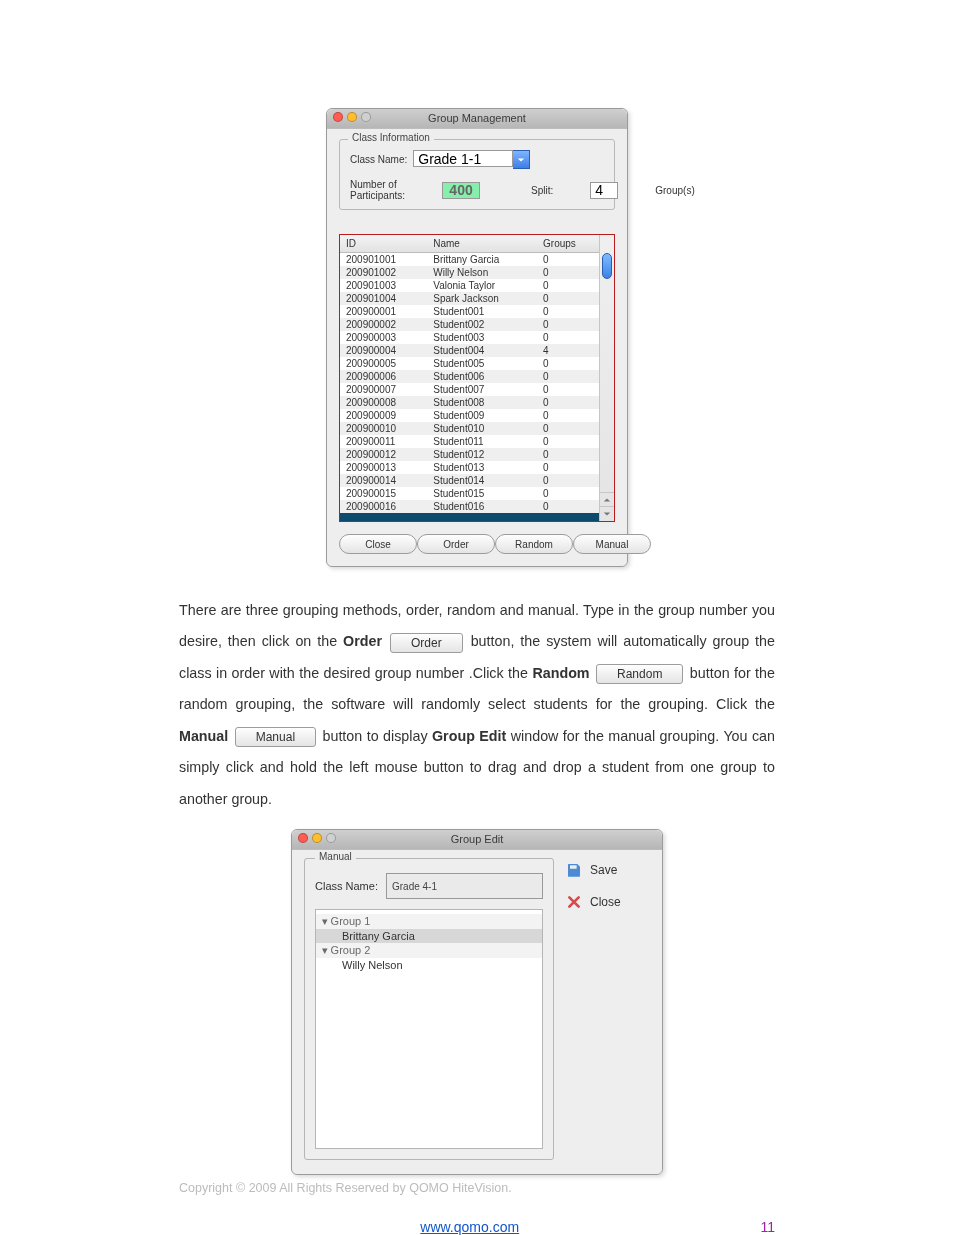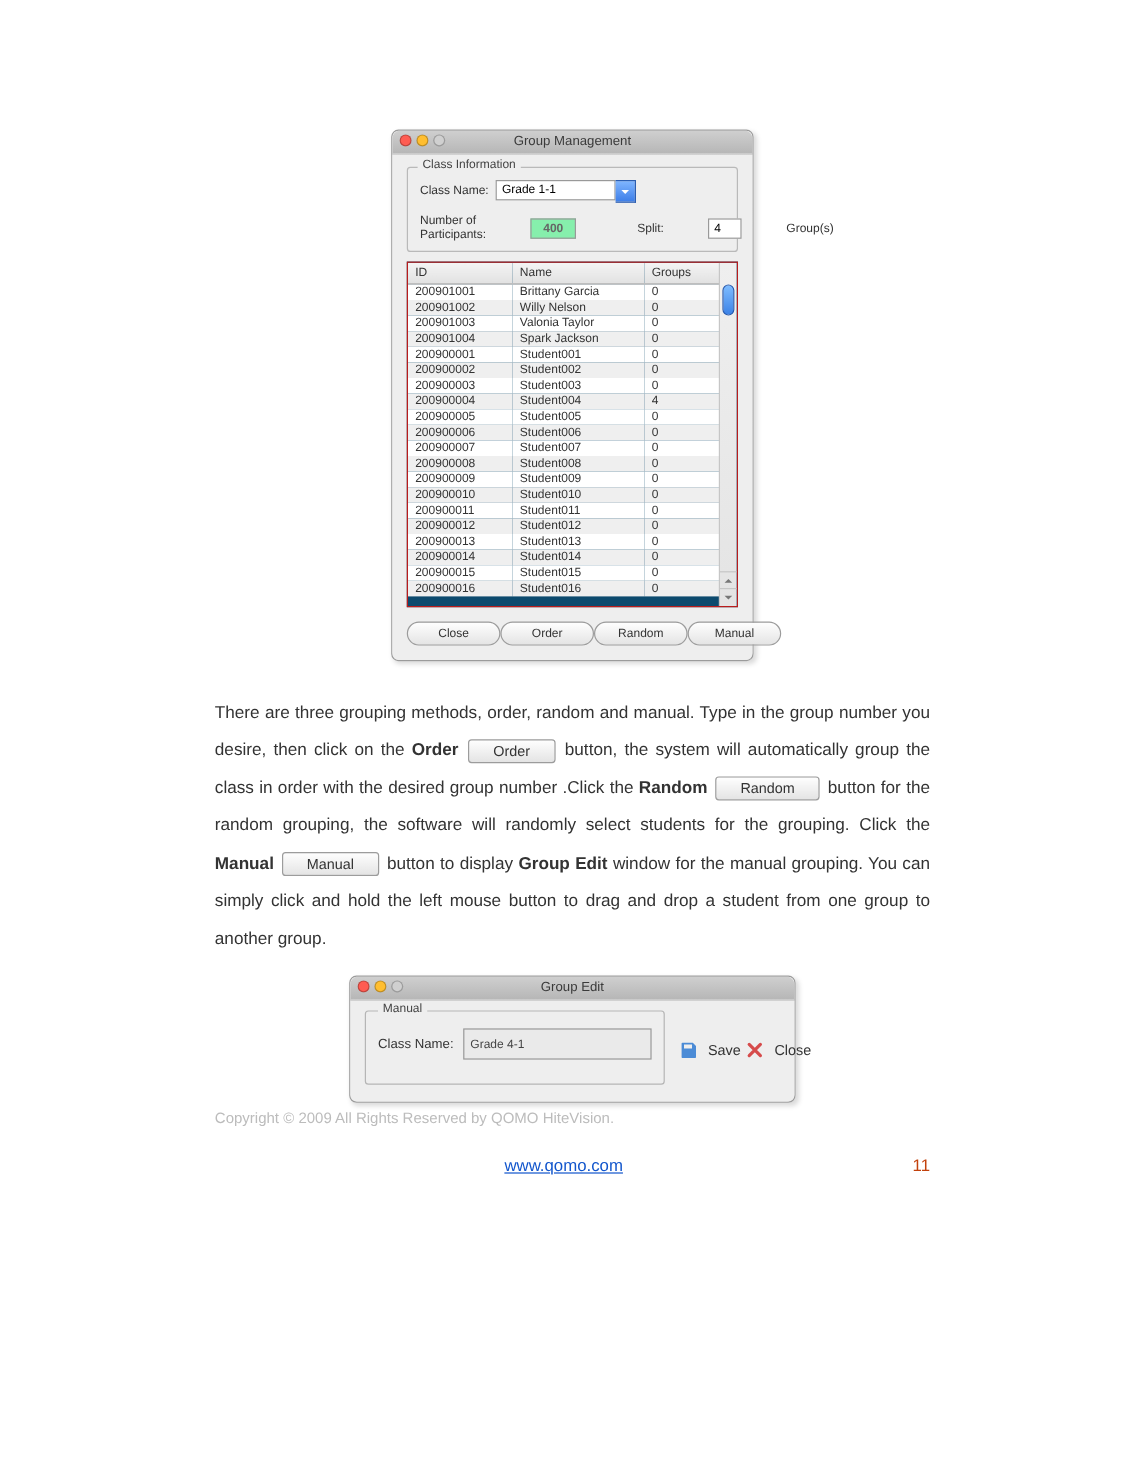--- a/index.html
+++ b/index.html
@@ -64,21 +64,21 @@
     background: #eeeeee;
     border-radius: 0 0 6px 6px;
   }
 
   
   .fieldset {
     border: 1px solid #b9b9b9;
     border-radius: 3px;
     padding: 10px 10px 8px 10px;
     position: relative;
-    margin-bottom: 8px;
+    margin-bottom: 24px;
     background: #eeeeee;
   }
   .fieldset-legend {
     position: absolute;
     top: -8px; left: 8px;
     background: #eeeeee;
     padding: 0 4px;
     font-size: 10px;
     color: #444;
   }
@@ -87,21 +87,21 @@
     align-items: center;
     gap: 6px;
     font-size: 10px;
     color: #333;
   }
   .row + .row { margin-top: 10px; gap: 37px; }
   .text-input {
     border: 1px solid #999;
     background: #fff;
     height: 15px;
-    font-size: 10px;
+    font-size: 14px;
     padding: 0 4px;
   }
   .text-input.readonly {
     background: #86efac;
     color: #666;
     font-weight: bold;
   }
   .dropdown-btn {
     width: 16px; height: 17px;
     background: linear-gradient(#7fb5ff,#3d7ee8);
@@ -267,22 +267,22 @@
   .group-tree .grp-item {
     padding: 1px 0 1px 26px;
     color:#333;
   }
   .group-tree .grp-item.selected {
     background: #d7d7d7;
   }
   .ge-right {
     width: 84px;
     display:flex;
-    flex-direction:row;
-    gap:4px;
+    flex-direction:column;
+    gap:16px;
     padding-top:4px;
   }
   .ge-side-btn {
     display:flex;
     align-items:center;
     gap:8px;
     font-size:12px;
     color:#333;
   }
   .ge-side-btn svg { width:16px; height:16px; }
@@ -300,21 +300,21 @@
     align-items:center;
     margin-top: 24px;
     font-size:14px;
     gap:36px;
   }
   .footer-row a {
     color:#1155cc;
     text-decoration:underline;
   }
   .footer-link-wrap { flex:1; text-align:center; }
-  .footer-pagenum { color:#c2410c; }
+  .footer-pagenum { color:#a21caf; }
 </style>
 </head>
 <body>
 
 <div class="page">
 
   <div class="mac-window">
     <div class="mac-titlebar">
       <div class="mac-traffic">
         <span class="mac-dot dot-close"></span>
@@ -508,20 +508,26 @@
       </div>
       <span class="mac-title">Group Edit</span>
     </div>
     <div class="ge-body">
       <div class="ge-left">
         <span class="ge-left-legend">Manual</span>
         <div class="ge-classname-row">
           <span>Class Name:</span>
           <input class="ge-classname-input" readonly="" value="Grade 4-1" style="">
         </div>
+        <div class="group-tree" id="group-tree">
+            <div class="grp-head">Group 1</div>
+            <div class="grp-item selected">Brittany Garcia</div>
+            <div class="grp-head">Group 2</div>
+            <div class="grp-item">Willy Nelson</div>
+          </div>
       </div>
       <div class="ge-right">
         <div class="ge-side-btn">
           <svg viewBox="0 0 24 24">
               <path fill="#4b8bd6" d="M4 3h13l4 4v14a1 1 0 0 1-1 1H4a1 1 0 0 1-1-1V4a1 1 0 0 1 1-1zm2 2v5h10V5H6zm1 9h10v5H7v-5z"></path>
             </svg>
           <span>Save</span>
         </div>
         <div class="ge-side-btn">
           <svg viewBox="0 0 24 24">

